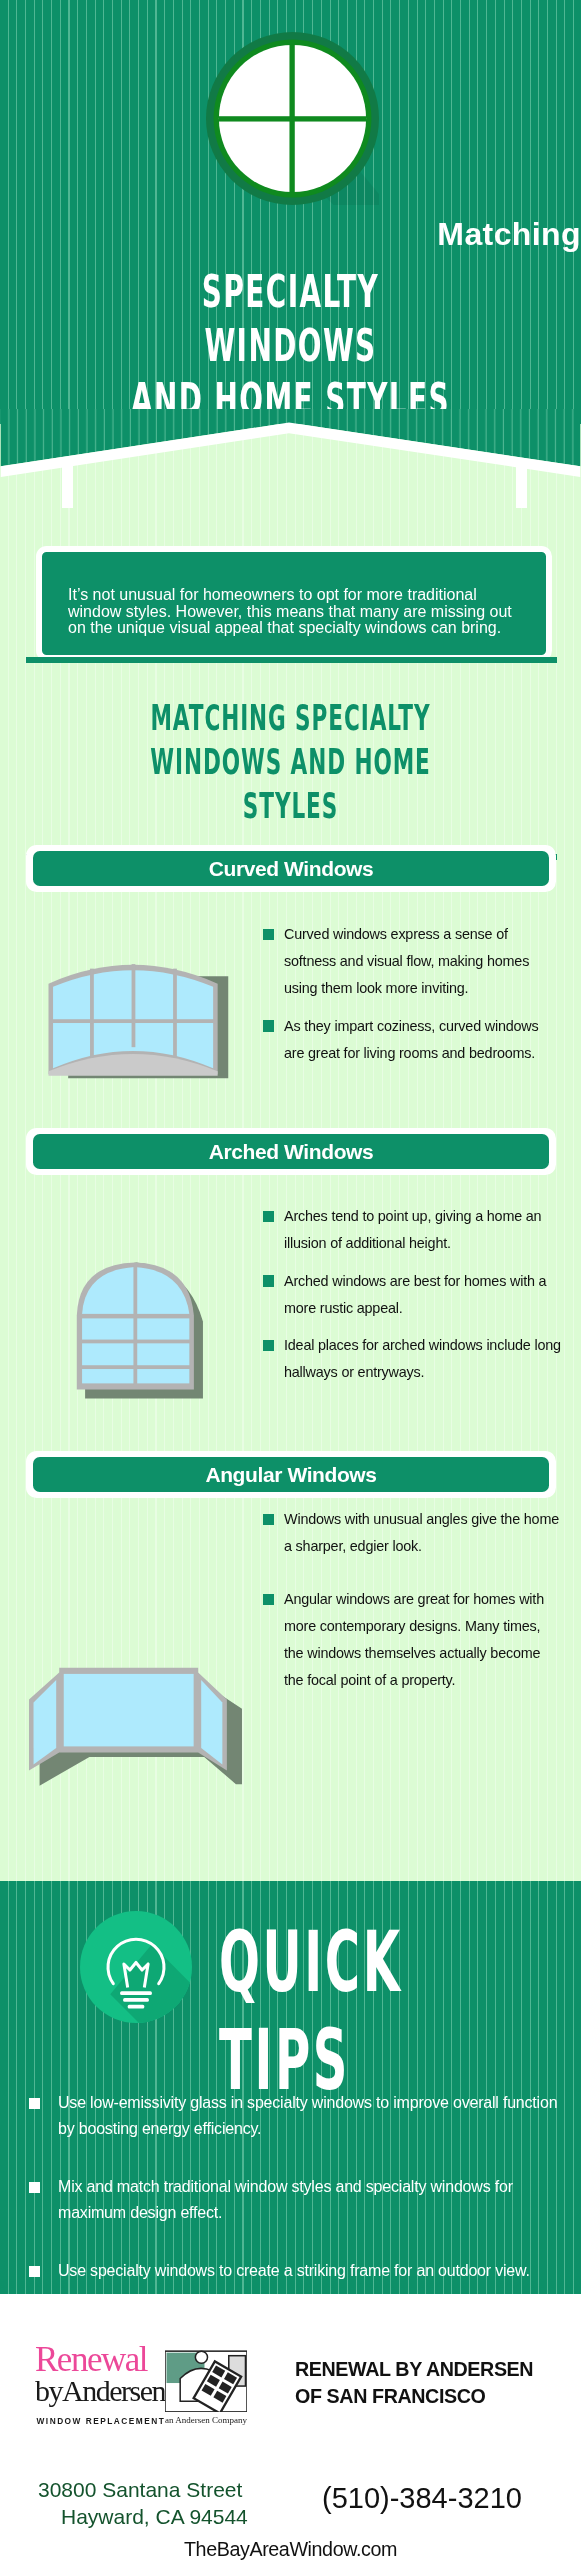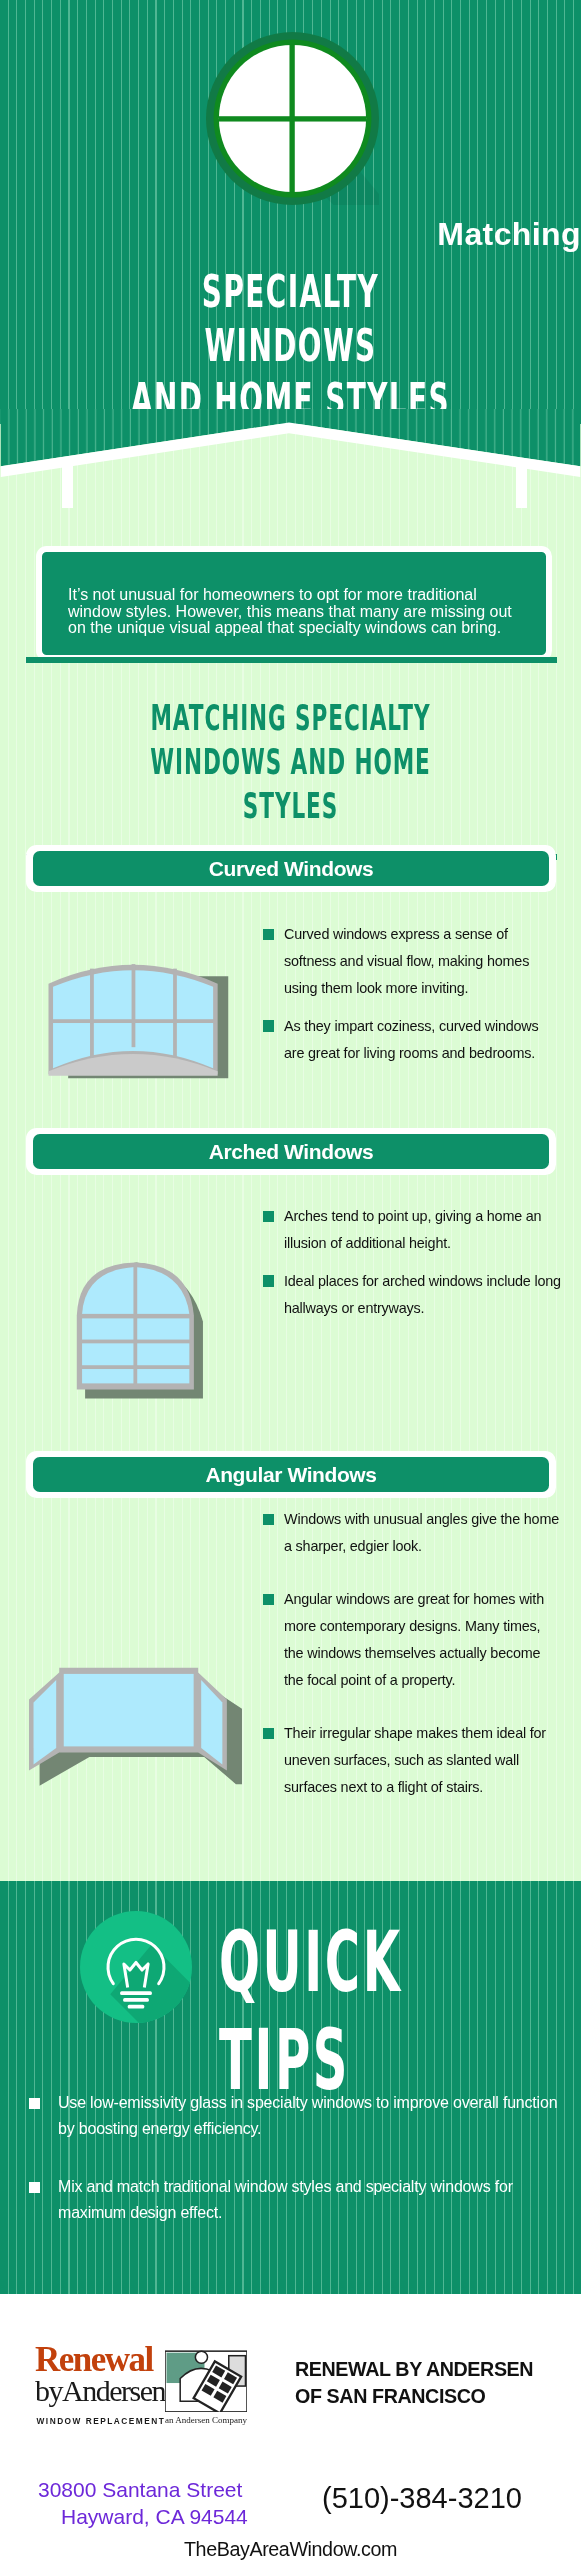--- a/index.html
+++ b/index.html
@@ -53,27 +53,27 @@
   .bulb { position: absolute; left: 80px; top: 29.5px; width: 112px; height: 112px; }
   .tips-title { position: absolute; left: 219px; top: 33px; color: #fff; font-family: "DejaVu Sans", sans-serif;
     font-weight: 700; font-size: 83px; line-height: 98px; transform: scaleX(0.58); transform-origin: left top; letter-spacing: 4.5px; }
   .tip-list { position: absolute; left: 29px; top: 177px; width: 530px; }
   .tip { position: relative; padding-left: 29px; color: #fff; font-size: 16px; line-height: 26px; margin-bottom: 24px; letter-spacing: -0.2px; margin-top: 32px; }
   .tip .sq { position: absolute; left: 0; top: 8.3px; width: 10.6px; height: 10.6px; background: #ffffff; }
 
   
   #footer { position: absolute; left: 0; top: 2294px; width: 581px; height: 282px; background: #ffffff; }
   .logo { position: absolute; left: 35px; top: 48px; width: 219px; height: 98px; }
-  .logo-renewal { position: absolute; left: 0; top: 0; font-family: "Liberation Serif", serif; font-size: 35px; line-height: 35px; color: #c2410c; letter-spacing: -1.5px; font-weight: bold; }
+  .logo-renewal { position: absolute; left: 0; top: 0; font-family: "Liberation Serif", serif; font-size: 35px; line-height: 35px; color: #ec4899; letter-spacing: -1.5px; }
   .logo-by { position: absolute; left: 0; top: 32px; font-family: "Liberation Serif", serif; font-size: 30px; line-height: 33px; color: #1a1a1a; letter-spacing: -1.5px; }
   .logo-sub { position: absolute; left: 1.5px; top: 74px; font-size: 8.3px; font-weight: 700; letter-spacing: 1.5px; color: #1a1a1a; }
   .logo-company { position: absolute; left: 130px; top: 73px; font-family: "Liberation Serif", serif; font-size: 9px; color: #1a1a1a; }
   .logo-emblem { position: absolute; left: 130px; top: 6px; width: 82px; height: 64px; }
   .company-name { position: absolute; left: 295px; top: 62px; font-weight: 700; font-size: 19.7px; line-height: 27px; color: #111; letter-spacing: -0.4px; }
-  .addr { position: absolute; left: 38px; top: 182px; font-size: 21px; line-height: 27px; color: #6d28d9; }
+  .addr { position: absolute; left: 38px; top: 182px; font-size: 21px; line-height: 27px; color: #14532d; }
   .addr .l2 { display: block; padding-left: 23px; }
   .phone { position: absolute; left: 322px; top: 188px; font-size: 29px; color: #111; }
   .website { position: absolute; left: 0; top: 244px; width: 581px; text-align: center; font-size: 19.7px; color: #111; letter-spacing: -0.4px; }
 </style>
 </head>
 <body>
 
 <section id="hero" class="stripes-dark">
   <svg class="hero-circle" viewBox="0 0 228 228" width="173" height="173">
     <polygon points="150,210 240,300 240,228 200,180" fill="rgba(0,0,0,0.06)"></polygon>
@@ -145,40 +145,39 @@
   <path d="M1,72 Q4,4 78,2 Q150,4 156,72 L156,170 L1,170 Z" fill="#b3b3b3"></path>
   <path d="M8,70 Q12,12 78,8 Q142,12 150,70 Z" fill="#aeeafd"></path>
   <rect x="8" y="76" width="142" height="86" fill="#aeeafd"></rect>
   <rect x="76" y="6" width="5" height="158" fill="#b3b3b3"></rect>
   <rect x="6" y="70" width="146" height="5" fill="#b3b3b3"></rect>
   <rect x="6" y="104" width="146" height="5" fill="#b3b3b3"></rect>
   <rect x="6" y="138" width="146" height="5" fill="#b3b3b3"></rect>
 </svg>
 <div class="bullets" style="top:1203px;">
   <div class="bullet"><span class="sq"></span><span>Arches tend to point up, giving a home an illusion of additional height.</span></div>
-  <div class="bullet"><span class="sq"></span></div>
+  <div class="bullet"><span class="sq"></span><span>Arched windows are best for homes with a more rustic appeal.</span></div>
   <div class="bullet"><span class="sq"></span><span>Ideal places for arched windows include long hallways or entryways.</span></div>
 </div>
 
 <div class="cat-bar" style="top:1451px;">
   <div class="cat-bar-inner">
       <span class="cat-label">Angular Windows</span>
     </div>
 </div>
 <svg class="win" style="left:29px;top:1663px;" width="216" height="123" viewBox="0 0 286 162">
   <polygon points="50,30 236,30 282,60 282,160 274,160 232,124 80,124 14,162 14,60" fill="#738673"></polygon>
   <polygon points="0,48 40,12 40,6 224,6 224,12 262,48 262,142 224,118 40,118 0,142" fill="#b3b3b3"></polygon>
   <polygon points="6,52 36,22 36,112 6,134" fill="#aeeafd"></polygon>
   <rect x="46" y="14" width="172" height="96" fill="#aeeafd"></rect>
   <polygon points="228,22 256,52 256,134 228,112" fill="#aeeafd"></polygon>
 </svg>
 <div class="bullets" style="top:1506px;">
   <div class="bullet" style="margin-bottom:26px;"><span class="sq"></span><span>Windows with unusual angles give the home a sharper, edgier look.</span></div>
   <div class="bullet" style="margin-bottom:26px;"><span class="sq"></span><span>Angular windows are great for homes with more contemporary designs. Many times, the windows themselves actually become the focal point of a property.</span></div>
-  <div class="bullet"><span class="sq"></span><span>Their irregular shape makes them ideal for uneven surfaces, such as slanted wall surfaces next to a flight of stairs.</span></div>
 </div>
 
 <section id="tips" class="stripes-dark">
   <svg class="bulb" viewBox="0 0 148 148" width="112" height="112">
     <defs>
         <clipPath id="bc">
           <circle cx="74" cy="74" r="74"></circle>
         </clipPath>
       </defs>
     <circle cx="74" cy="74" r="74" fill="#13bf85"></circle>
@@ -186,20 +185,21 @@
     <path d="M44,96 A37,37 0 1 1 104,96" fill="none" stroke="#fff" stroke-width="4" stroke-linecap="round"></path>
     <path d="M63,101 L58,70 L66,78 L74,68 L82,78 L90,70 L85,101" fill="none" stroke="#fff" stroke-width="4" stroke-linejoin="round"></path>
     <rect x="53" y="106" width="42" height="5" rx="2" fill="#fff"></rect>
     <rect x="57" y="115" width="34" height="5" rx="2" fill="#fff"></rect>
     <rect x="63" y="124" width="22" height="5" rx="2" fill="#fff"></rect>
   </svg>
   <div class="tips-title">QUICK TIPS</div>
   <div class="tip-list">
     <div class="tip"><span class="sq"></span><span>Use low-emissivity glass in specialty  windows to improve overall function by boosting energy efficiency.</span></div>
     <div class="tip"><span class="sq"></span><span>Mix and match traditional window styles and specialty windows for maximum design effect.</span></div>
+    <div class="tip"><span class="sq"></span><span>Use specialty windows to create a striking frame for an outdoor view.</span></div>
   </div>
 </section>
 
 <footer id="footer">
   <div class="logo">
     <div class="logo-renewal">Renewal</div>
     <div class="logo-by">byAndersen.</div>
     <svg class="logo-emblem" viewBox="0 0 108 84" width="82" height="64">
       <rect x="0" y="4" width="108" height="80" fill="#ffffff" stroke="#222" stroke-width="2"></rect>
       <rect x="2" y="6" width="50" height="40" fill="#5f9c86"></rect>

